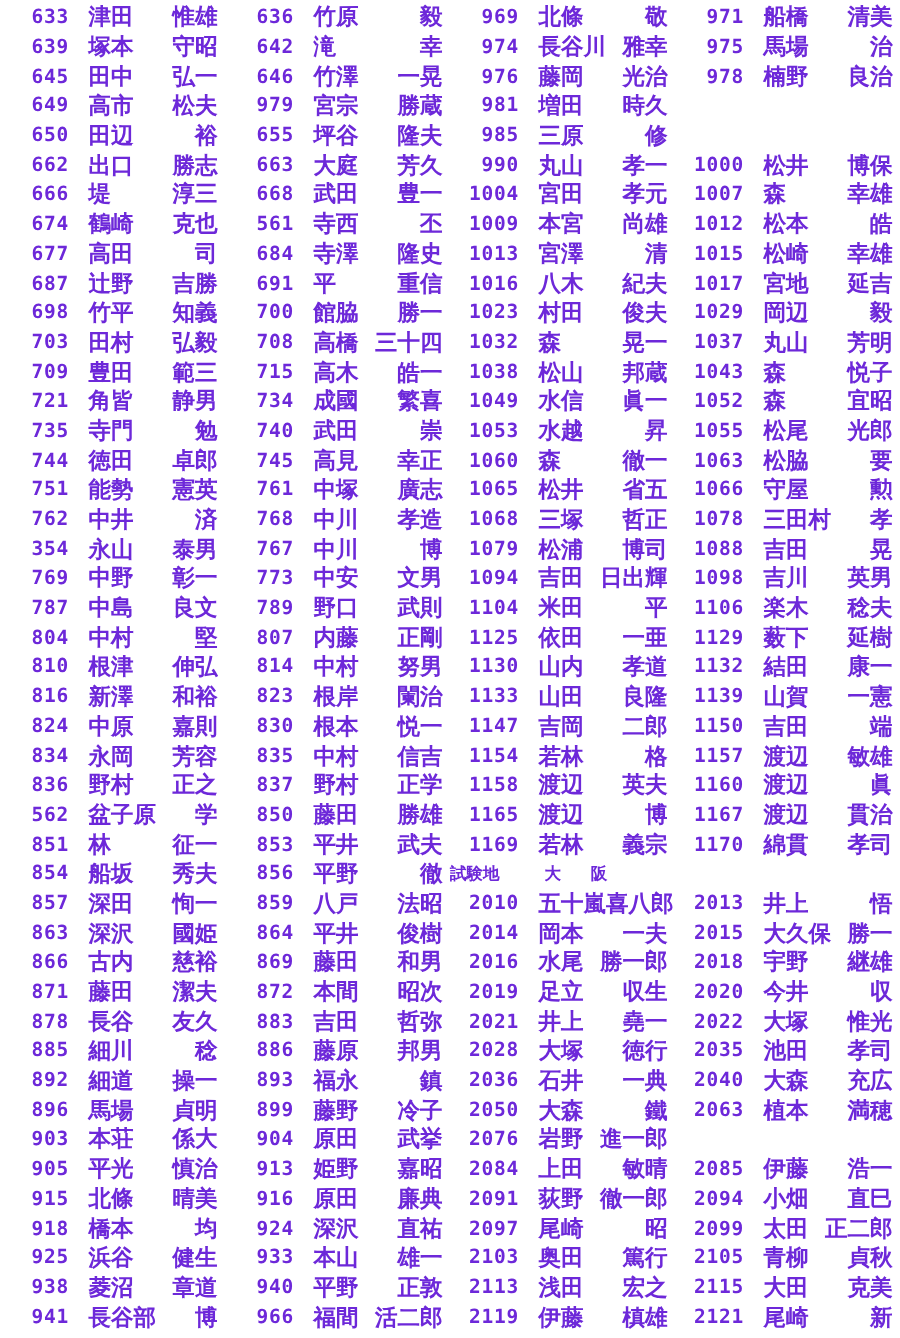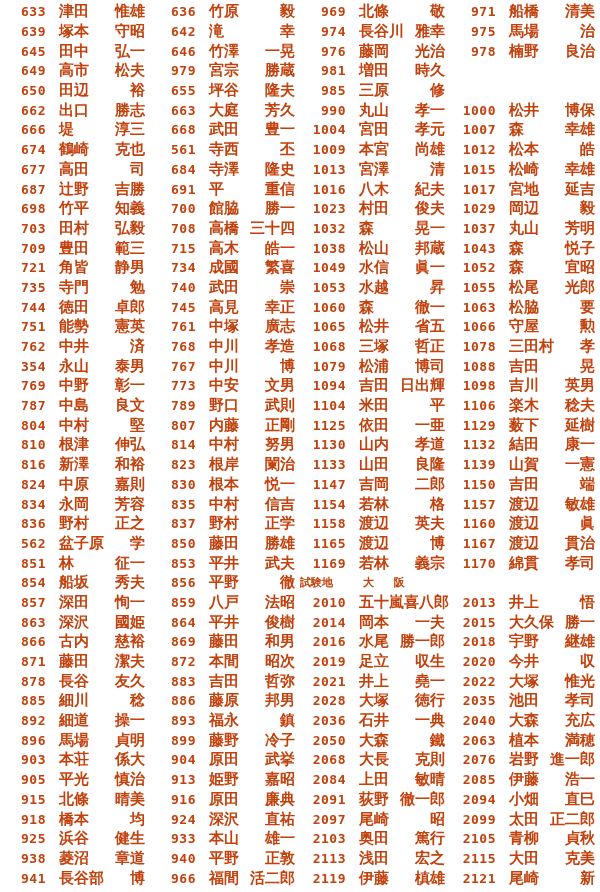--- a/index.html
+++ b/index.html
@@ -8,21 +8,21 @@
     width: 600px; height: 892px;
     overflow: hidden;
     font-family: "DejaVu Sans", sans-serif;
     -webkit-font-smoothing: none;
   }
   .page {
     position: relative;
     width: 600px; height: 892px;
     box-sizing: border-box;
     padding-top: 2px;
-    color: #c2410c;
+    color: #6d28d9;
   }
   .row {
     display: flex;
     height: 19.7px;
     align-items: center;
   }
   .cell {
     width: 150px;
     flex: 0 0 150px;
     display: flex;
@@ -1187,27 +1187,20 @@
         </span>
       </div>
       <div class="cell">
         <span class="num">904</span>
         <span class="name">
           <span class="family">原田</span>
           <span class="given">武挙</span>
         </span>
       </div>
       <div class="cell">
-        <span class="num">2068</span>
-        <span class="name">
-          <span class="family">大長</span>
-          <span class="given">克則</span>
-        </span>
-      </div>
-      <div class="cell">
         <span class="num">2076</span>
         <span class="name">
           <span class="family">岩野</span>
           <span class="given">進一郎</span>
         </span>
       </div>
     </div>
     <div class="row">
       <div class="cell">
         <span class="num">905</span>

